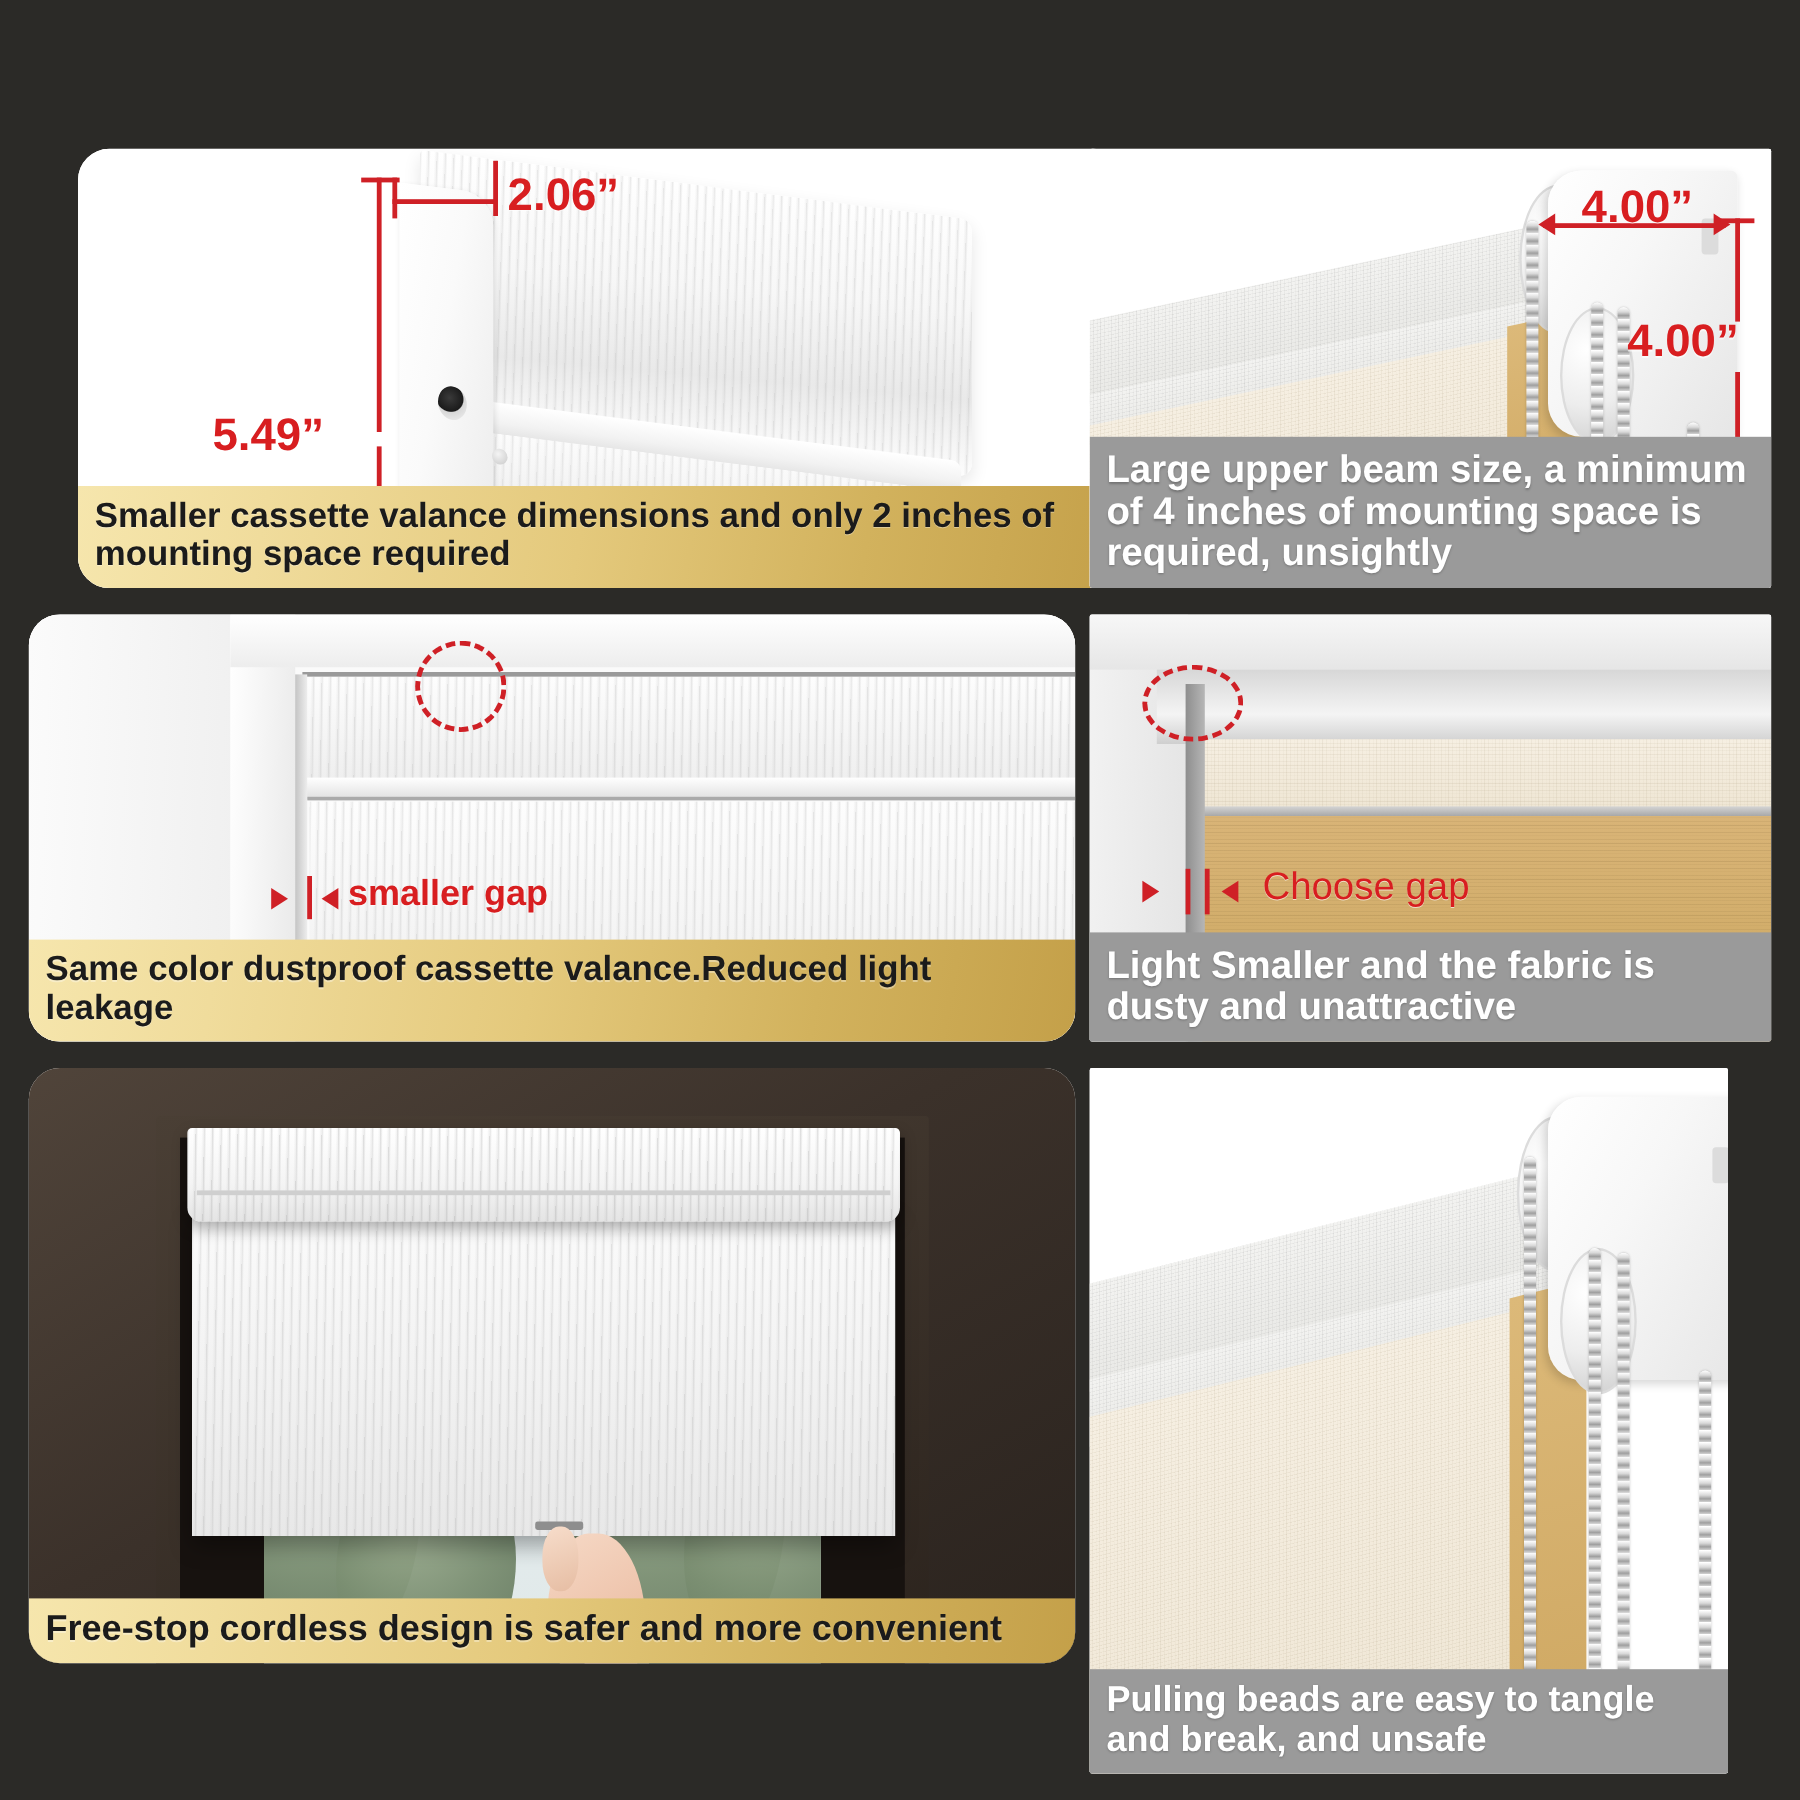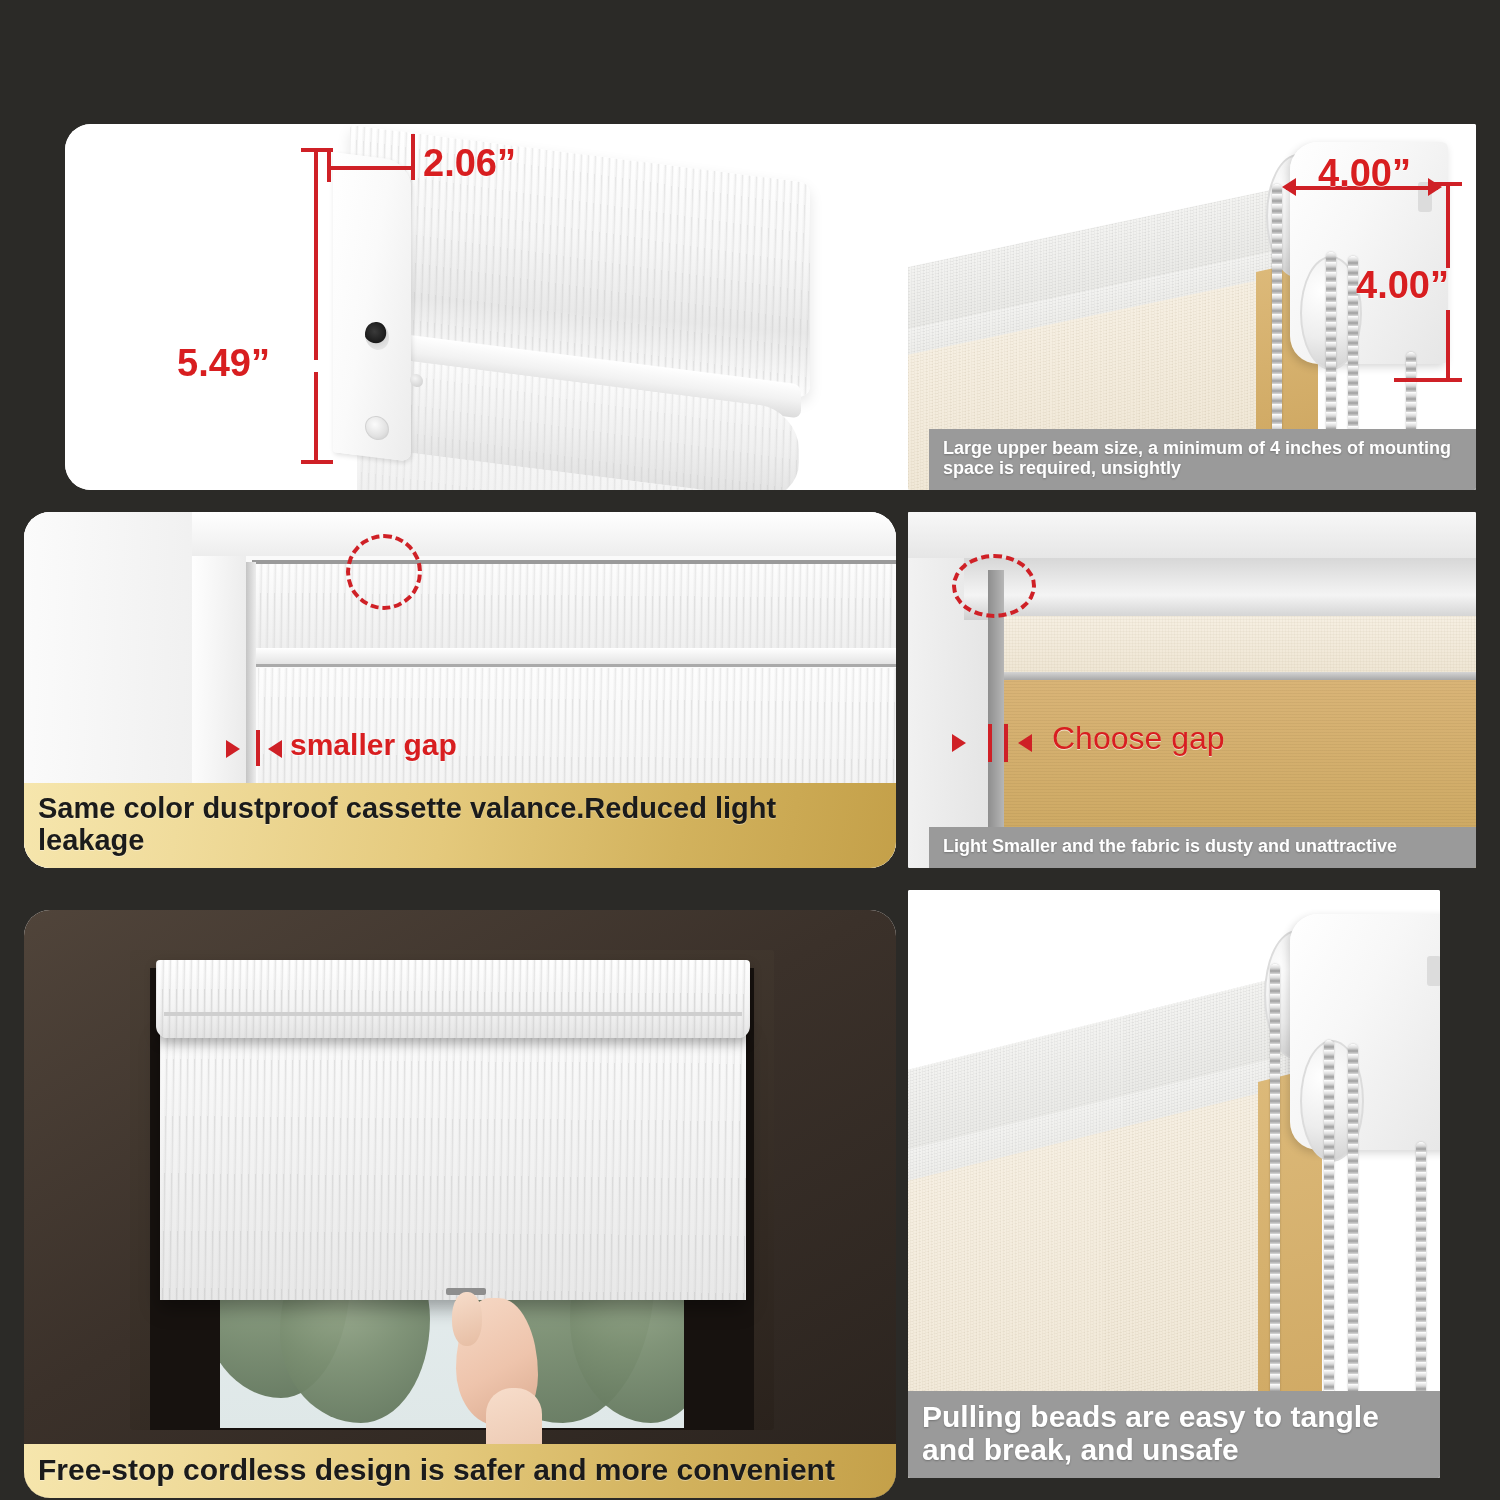--- a/index.html
+++ b/index.html
@@ -37,21 +37,21 @@
   .cap.gold{
     background:linear-gradient(100deg,#f6e6ad 0%,#f0dc9c 18%,#e4c97c 48%,#d2b25d 75%,#c4a049 100%);
     color:#1b1b1b;
     text-shadow:0 1px 0 rgba(255,255,255,.35);
   }
   .cap.gray{
     background:#9a9a9a;color:#ffffff;
     text-shadow:0 1px 2px rgba(0,0,0,.25);
   }
   .cap.s1{font-size:29px;}
-  .cap.s2{font-size:18px;margin-left:21px;}
+  .cap.s2{font-size:32px;}
   .cap.s3{font-size:30px;}
 
   
   .dim{
     position:absolute;color:#d81e20;font-weight:bold;
     text-shadow:0 1px 0 rgba(255,255,255,.6);
     white-space:nowrap;
   }
   .redline{position:absolute;background:#cf2026;}
   .redline.h{height:4px;}
@@ -197,20 +197,21 @@
       <div class="tick" style="left:262px;top:24px;height:34px;"></div>
       <div class="tick" style="left:346px;top:10px;height:46px;"></div>
       <div class="dim" style="left:358px;top:18px;font-size:38px;">2.06”</div>
 
       <div class="redline v" style="left:249px;top:24px;height:212px;"></div>
       <div class="redline v" style="left:249px;top:248px;height:92px;"></div>
       <div class="tickh" style="left:236px;top:24px;width:32px;"></div>
       <div class="tickh" style="left:236px;top:336px;width:32px;"></div>
       <div class="dim" style="left:108px;top:218px;font-size:38px;background:#fff;padding:0 4px;">5.49”</div>
     </div>
+    <div class="cap gold s1">Smaller cassette valance dimensions and only 2 inches of mounting space required</div>
   </div>
 
   <div class="panel right" style="left:908px;top:124px;width:568px;height:366px;">
     <div class="pimg" style="background:#fff;">
 
       <div class="sheer" style="left:-30px;top:58px;width:430px;height:70px;transform:skewY(-12deg);transform-origin:right top;"></div>
       <div class="sheer" style="left:-30px;top:120px;width:430px;height:42px;transform:skewY(-12deg);transform-origin:right top;"></div>
 
       <div class="cream" style="left:-30px;top:150px;width:410px;height:180px;transform:skewY(-12deg);transform-origin:right top;"></div>
       <div class="tan" style="left:348px;top:148px;width:62px;height:185px;transform:skewY(-12deg);transform-origin:left top;"></div>
@@ -275,21 +276,21 @@
 
       <div class="arrowR" style="left:44px;top:222px;"></div>
       <div class="redline v" style="left:80px;top:212px;height:38px;"></div>
       <div class="redline v" style="left:96px;top:212px;height:38px;"></div>
       <div class="arrowL" style="left:110px;top:222px;"></div>
       <div class="dim" style="left:144px;top:208px;font-size:32px;font-weight:normal;">Choose gap</div>
     </div>
     <div class="cap gray s2">Light Smaller and the fabric is dusty and unattractive</div>
   </div>
 
-  <div class="panel left" style="left:24px;top:910px;width:872px;height:588px;">
+  <div class="panel left" style="left:24px;top:890px;width:872px;height:496px;">
     <div class="pimg">
       <div class="roomwall"></div>
       <div class="winframe" style="left:106px;top:40px;width:644px;height:480px;"></div>
       <div class="winreveal" style="left:126px;top:58px;width:604px;height:462px;"></div>
 
       <div class="skyview" style="left:196px;top:68px;width:464px;height:450px;">
         <div class="tree" style="left:-20px;top:190px;width:150px;height:230px;"></div>
         <div class="tree" style="left:60px;top:245px;width:150px;height:200px;"></div>
         <div class="tree" style="left:235px;top:155px;width:200px;height:290px;"></div>
         <div class="tree" style="left:350px;top:215px;width:150px;height:230px;"></div>

